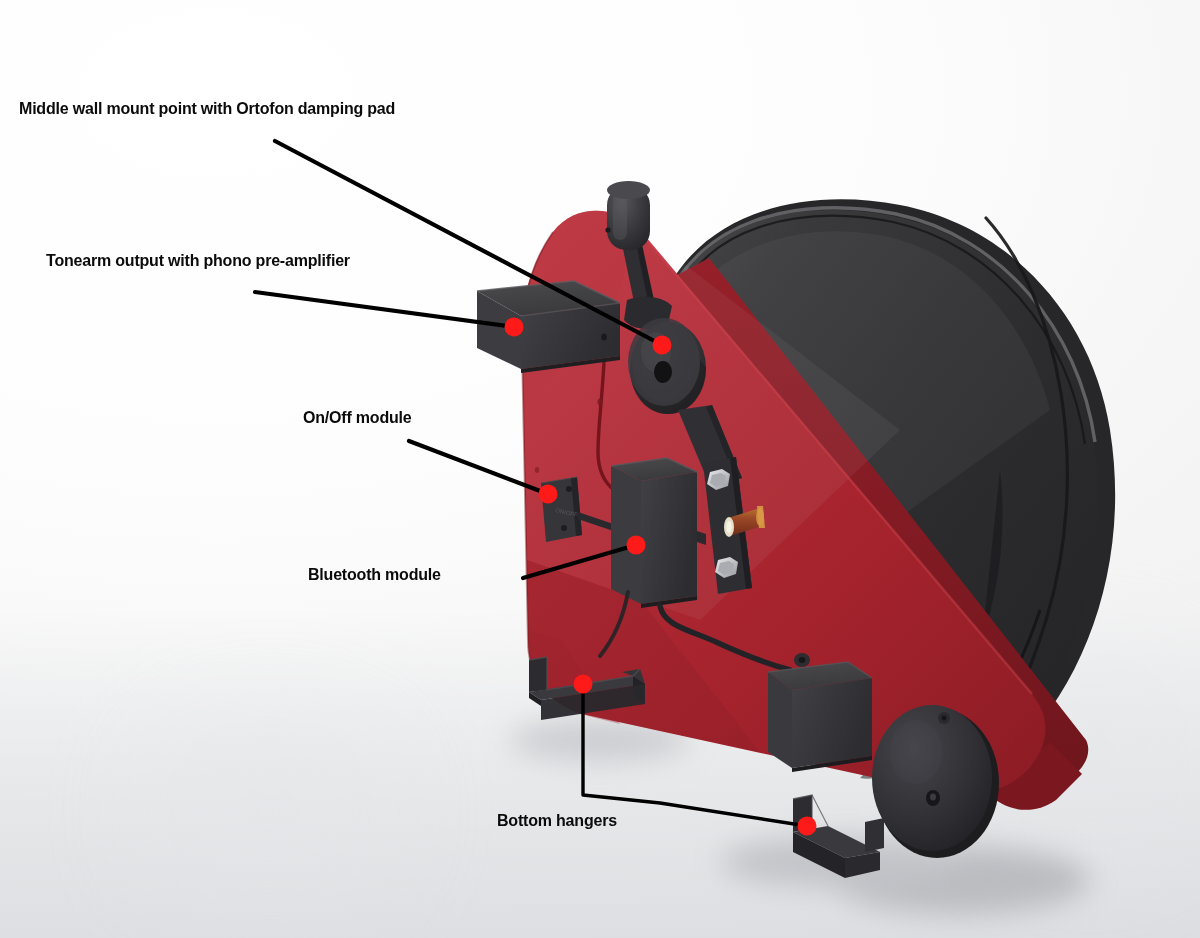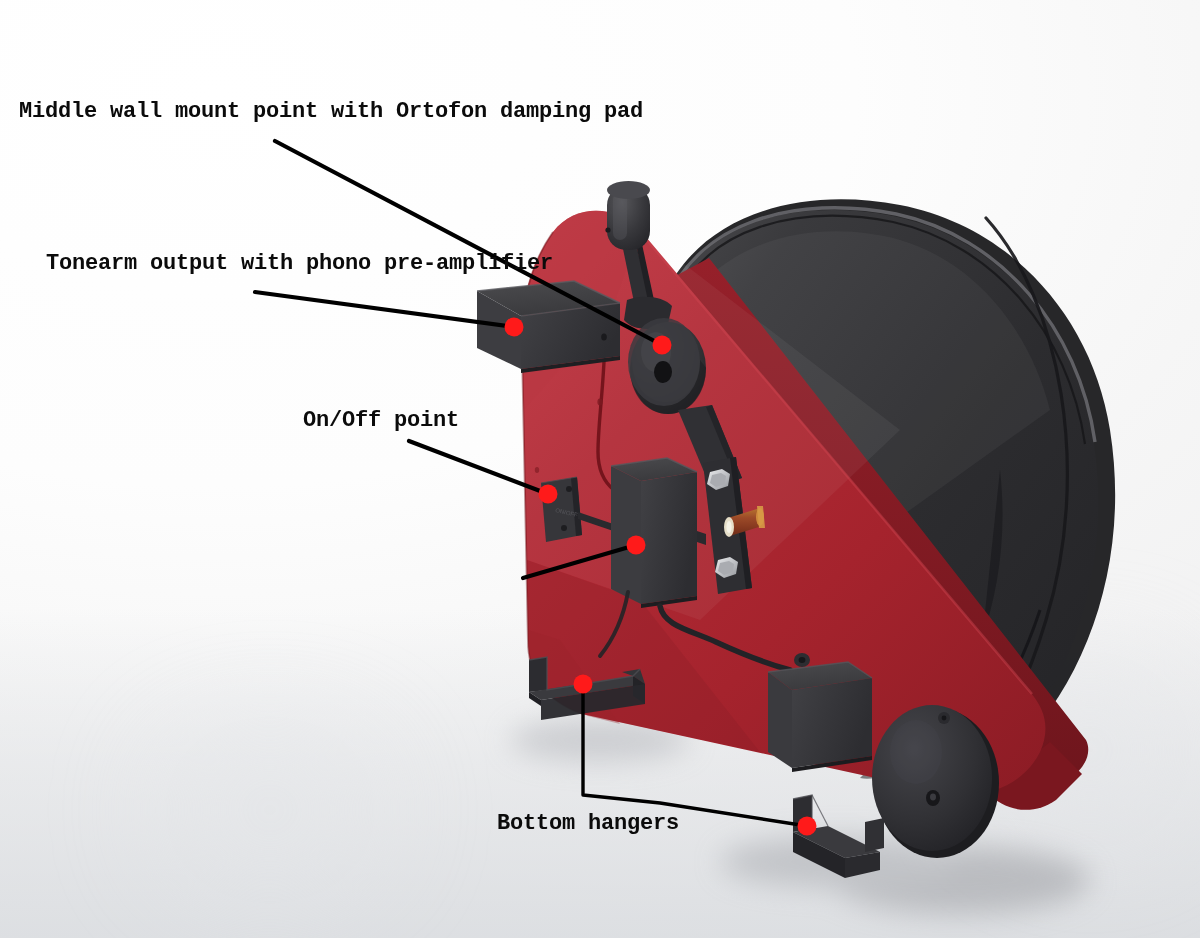--- a/index.html
+++ b/index.html
@@ -27,26 +27,26 @@
     background:radial-gradient(circle,#e4e6e9 0%,rgba(236,238,240,0) 70%);
   }
 
   
   svg.art{position:absolute;left:0;top:0;width:1200px;height:938px;}
 
   
   .label{
     position:absolute;
     font-weight:bold;
-    font-size:22px;
+    font-size:16px;
     line-height:1.1;
     color:#0b0b0b;
     letter-spacing:-0.2px;
     white-space:nowrap;
-    font-family:Liberation Mono, monospace;
+    font-family:Liberation Sans, sans-serif;
   }
   #lbl-middle{left:19px;top:100px;}
   #lbl-tonearm{left:6px;top:252px;margin-left:40px;}
   #lbl-onoff{left:303px;top:409px;}
   #lbl-bluetooth{left:308px;top:566px;}
   #lbl-hangers{left:497px;top:812px;}
 </style>
 </head>
 <body>
 
@@ -382,18 +382,19 @@
       <circle cx="636" cy="545" r="9.5" fill="#ff1a1a"></circle>
       <circle cx="583" cy="684" r="9.5" fill="#ff1a1a"></circle>
       <circle cx="807" cy="826" r="9.5" fill="#ff1a1a"></circle>
     </g>
   </svg>
 
   <div class="label" id="lbl-middle">Middle wall mount point with Ortofon damping pad</div>
 
   <div class="label" id="lbl-tonearm">Tonearm output with phono pre-amplifier</div>
 
-  <div class="label" id="lbl-onoff">On/Off point</div>
-
+  <div class="label" id="lbl-onoff">On/Off module</div>
+
+  <div class="label" id="lbl-bluetooth">Bluetooth module</div>
 
   <div class="label" id="lbl-hangers">Bottom hangers</div>
 
 </div>
 
 </body></html>

